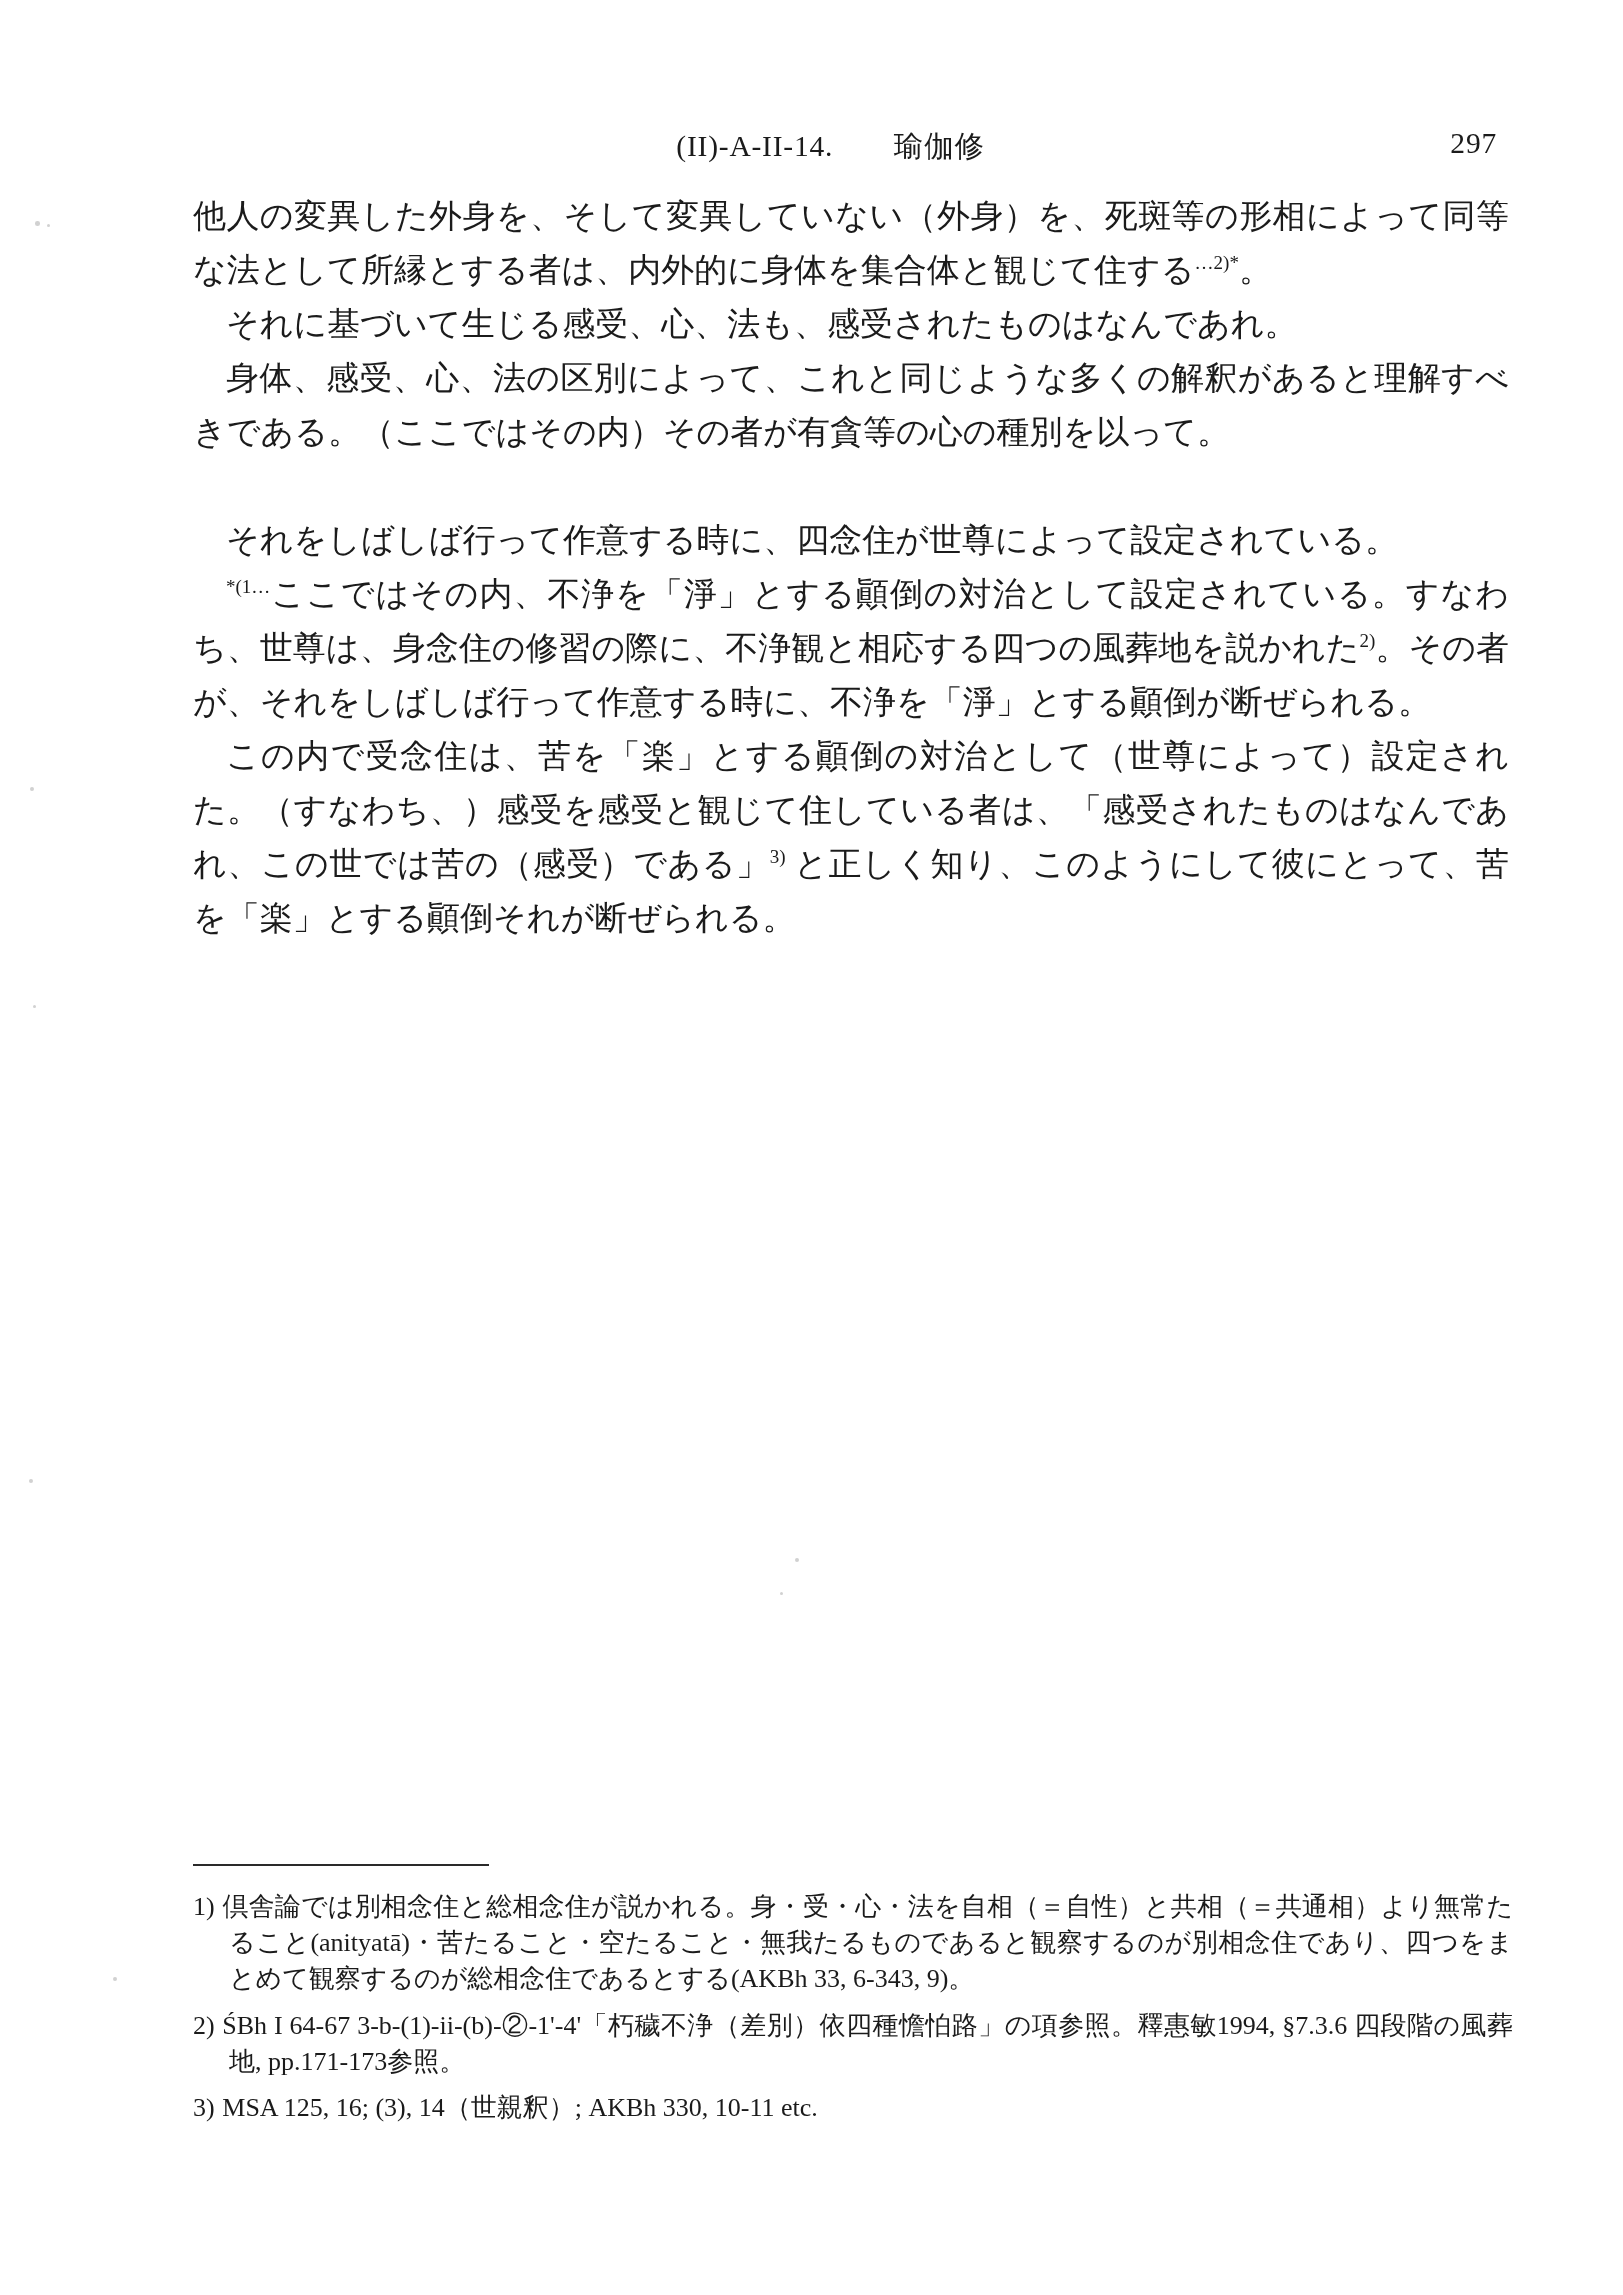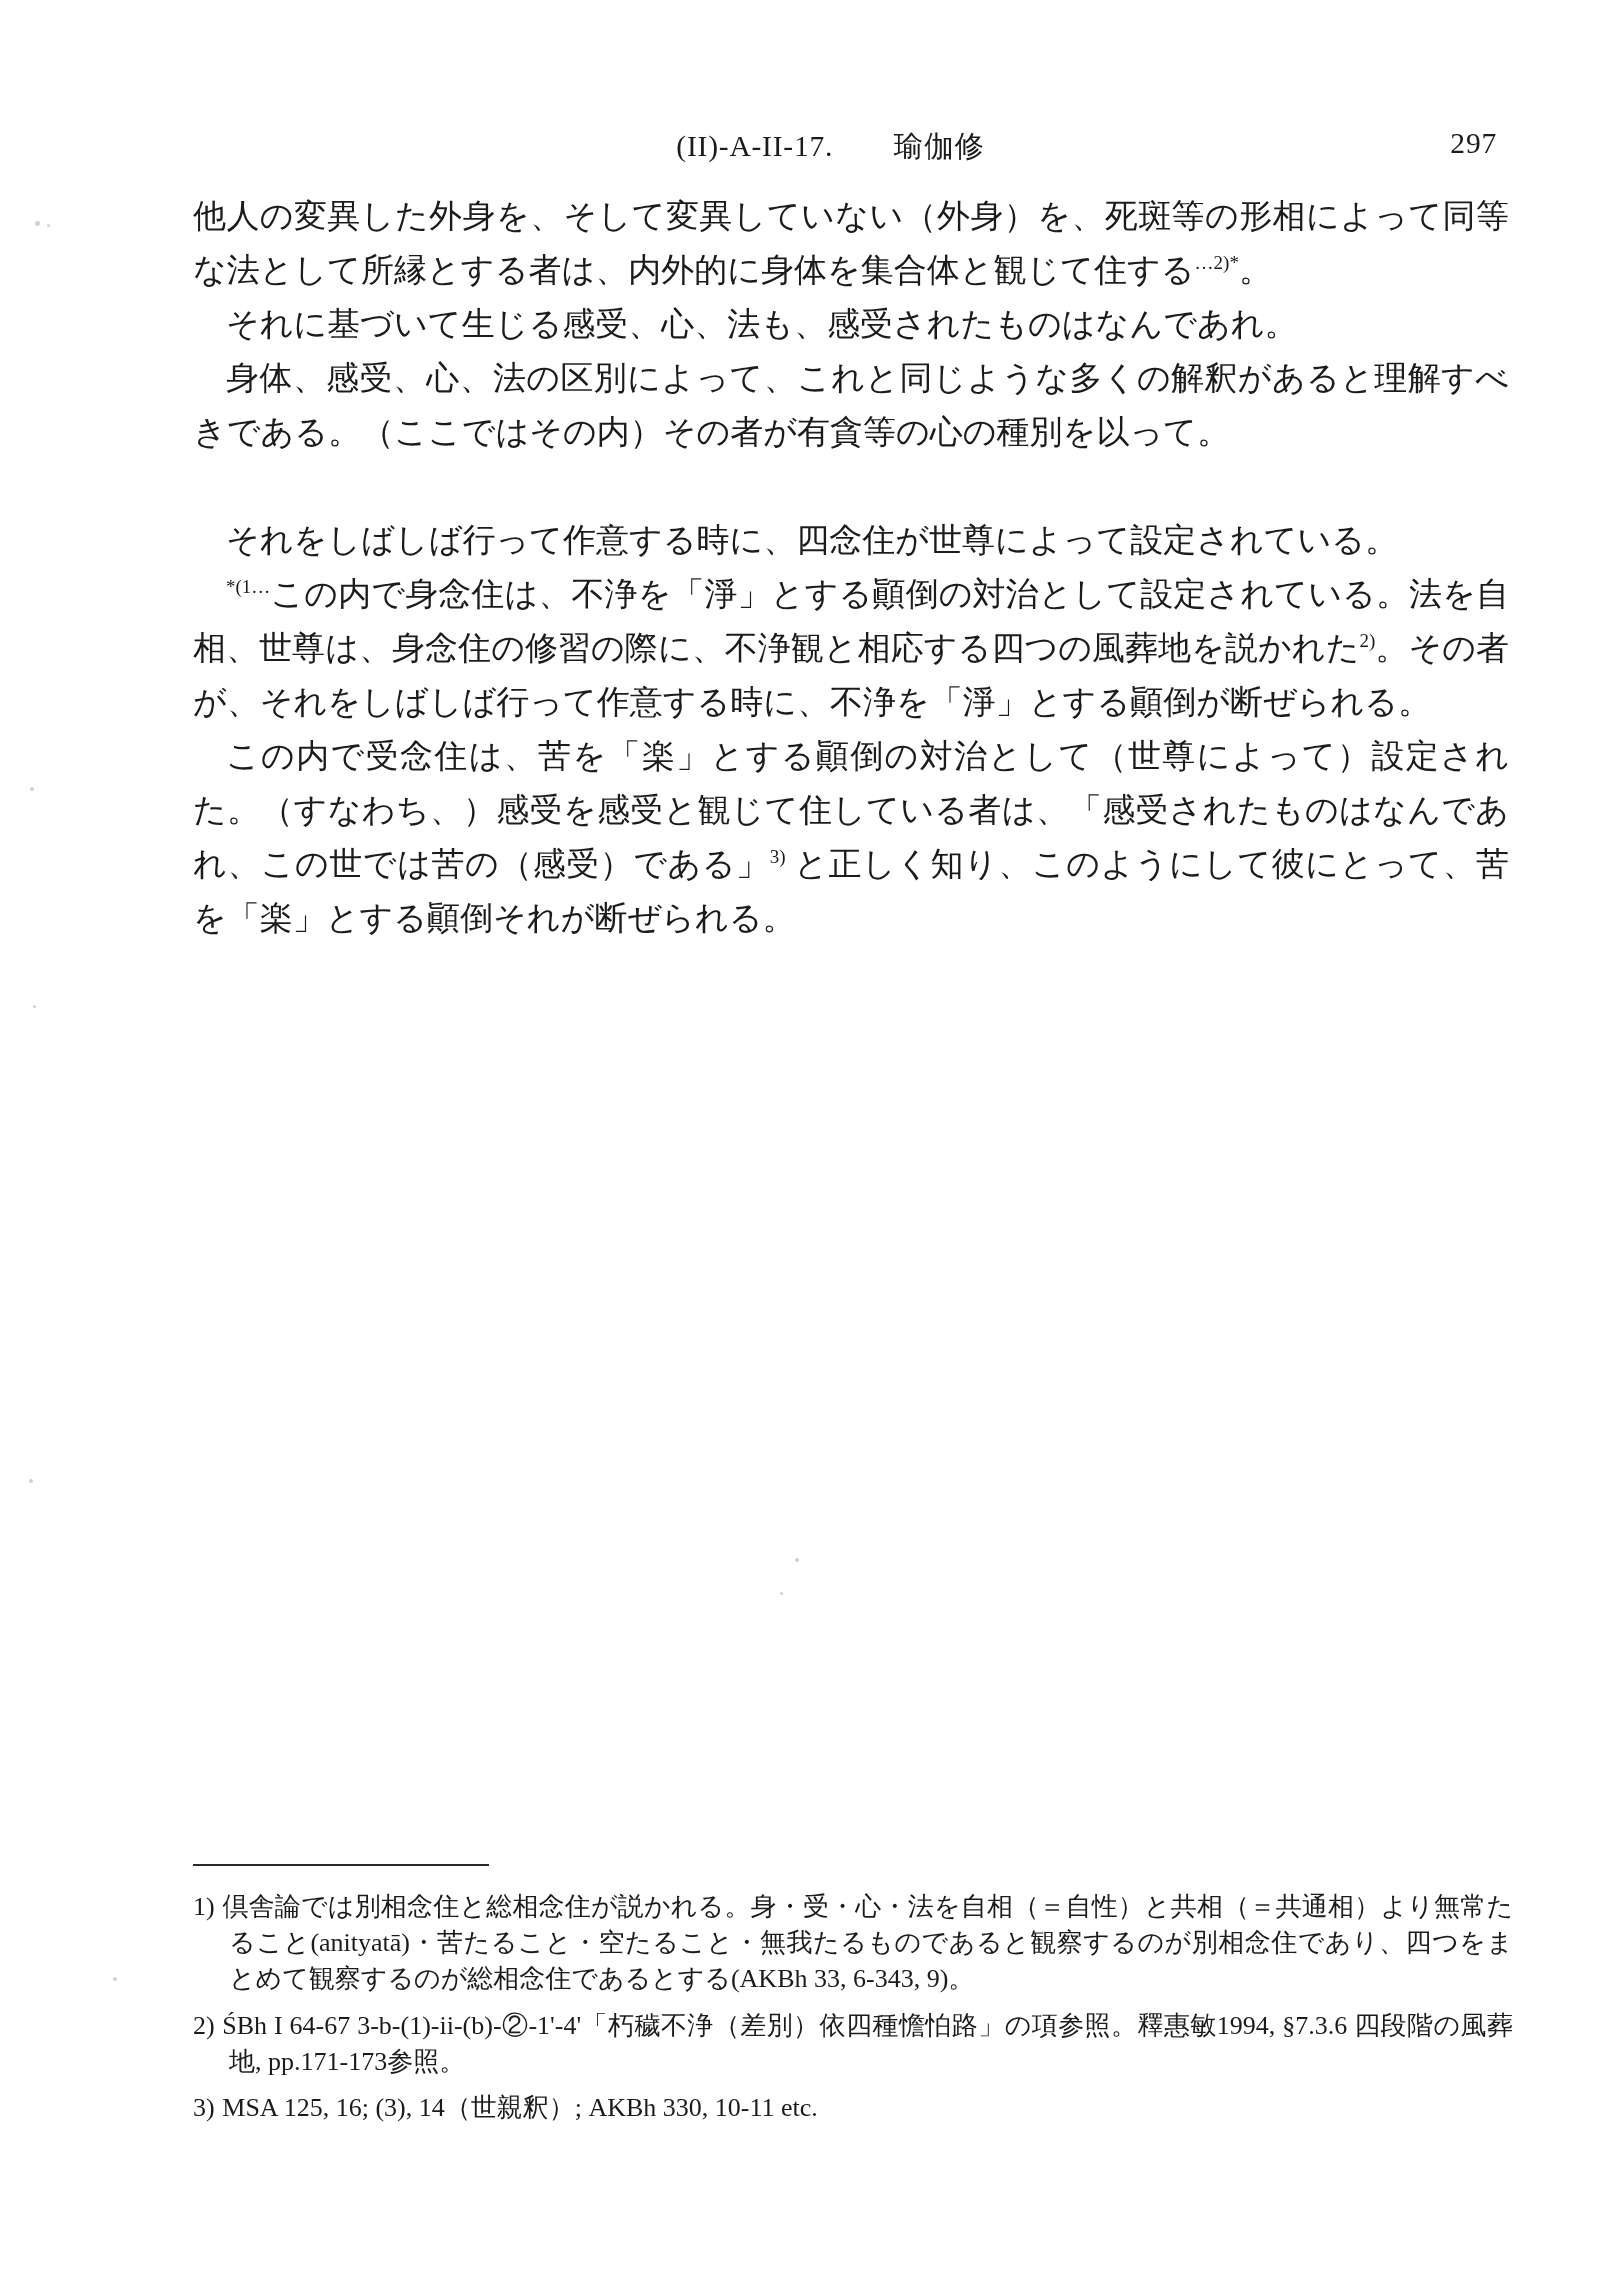--- a/index.html
+++ b/index.html
@@ -87,30 +87,30 @@
     border-radius: 50%;
     opacity: 0.45;
   }
 </style>
 </head>
 <body>
 
 <div class="page">
 
   <div class="header">
-    <span class="header-title">(II)-A-II-17.　　瑜伽修</span>
+    <span class="header-title">(II)-A-II-14.　　瑜伽修</span>
     <span class="page-number">297</span>
   </div>
 
   <div class="body-text" id="body-container">
       <p class=""><span>他人の変異した外身を、そして変異していない（外身）を、死斑等の形相によって同等な法として所縁とする者は、内外的に身体を集合体と観じて住する</span><span class="sup">…2)*</span><span>。</span></p>
       <p class="indent"><span>それに基づいて生じる感受、心、法も、感受されたものはなんであれ。</span></p>
       <p class="indent"><span>身体、感受、心、法の区別によって、これと同じような多くの解釈があると理解すべきである。（ここではその内）その者が有貪等の心の種別を以って。</span></p>
       <p class="indent gap"><span>それをしばしば行って作意する時に、四念住が世尊によって設定されている。</span></p>
-      <p class="indent"><span class="sup">*(1…</span><span>この内で身念住は、不浄を「淨」とする顚倒の対治として設定されている。法を自相、世尊は、身念住の修習の際に、不浄観と相応する四つの風葬地を説かれた</span><span class="sup">2)</span><span>。その者が、それをしばしば行って作意する時に、不浄を「淨」とする顚倒が断ぜられる。</span></p>
+      <p class="indent"><span class="sup">*(1…</span><span>ここではその内、不浄を「淨」とする顚倒の対治として設定されている。すなわち、世尊は、身念住の修習の際に、不浄観と相応する四つの風葬地を説かれた</span><span class="sup">2)</span><span>。その者が、それをしばしば行って作意する時に、不浄を「淨」とする顚倒が断ぜられる。</span></p>
       <p class="indent"><span>この内で受念住は、苦を「楽」とする顚倒の対治として（世尊によって）設定された。（すなわち、）感受を感受と観じて住している者は、「感受されたものはなんであれ、この世では苦の（感受）である」</span><span class="sup">3)</span><span> と正しく知り、このようにして彼にとって、苦を「楽」とする顚倒それが断ぜられる。</span></p>
     </div>
 
   <div class="footnote-area">
     <div class="footnote-rule"></div>
     <div id="footnotes-container">
         <p class="footnote"><span class="fn-marker">1)</span><span>倶舎論では別相念住と総相念住が説かれる。身・受・心・法を自相（＝自性）と共相（＝共通相）より無常たること(anityatā)・苦たること・空たること・無我たるものであると観察するのが別相念住であり、四つをまとめて観察するのが総相念住であるとする(AKBh 33, 6-343, 9)。</span></p>
         <p class="footnote"><span class="fn-marker">2)</span><span>ŚBh I 64-67 3-b-(1)-ii-(b)-②-1'-4'「朽穢不浄（差別）依四種憺怕路」の項参照。釋惠敏1994, §7.3.6 四段階の風葬地, pp.171-173参照。</span></p>
         <p class="footnote"><span class="fn-marker">3)</span><span>MSA 125, 16; (3), 14（世親釈）; AKBh 330, 10-11 etc.</span></p>
       </div>

